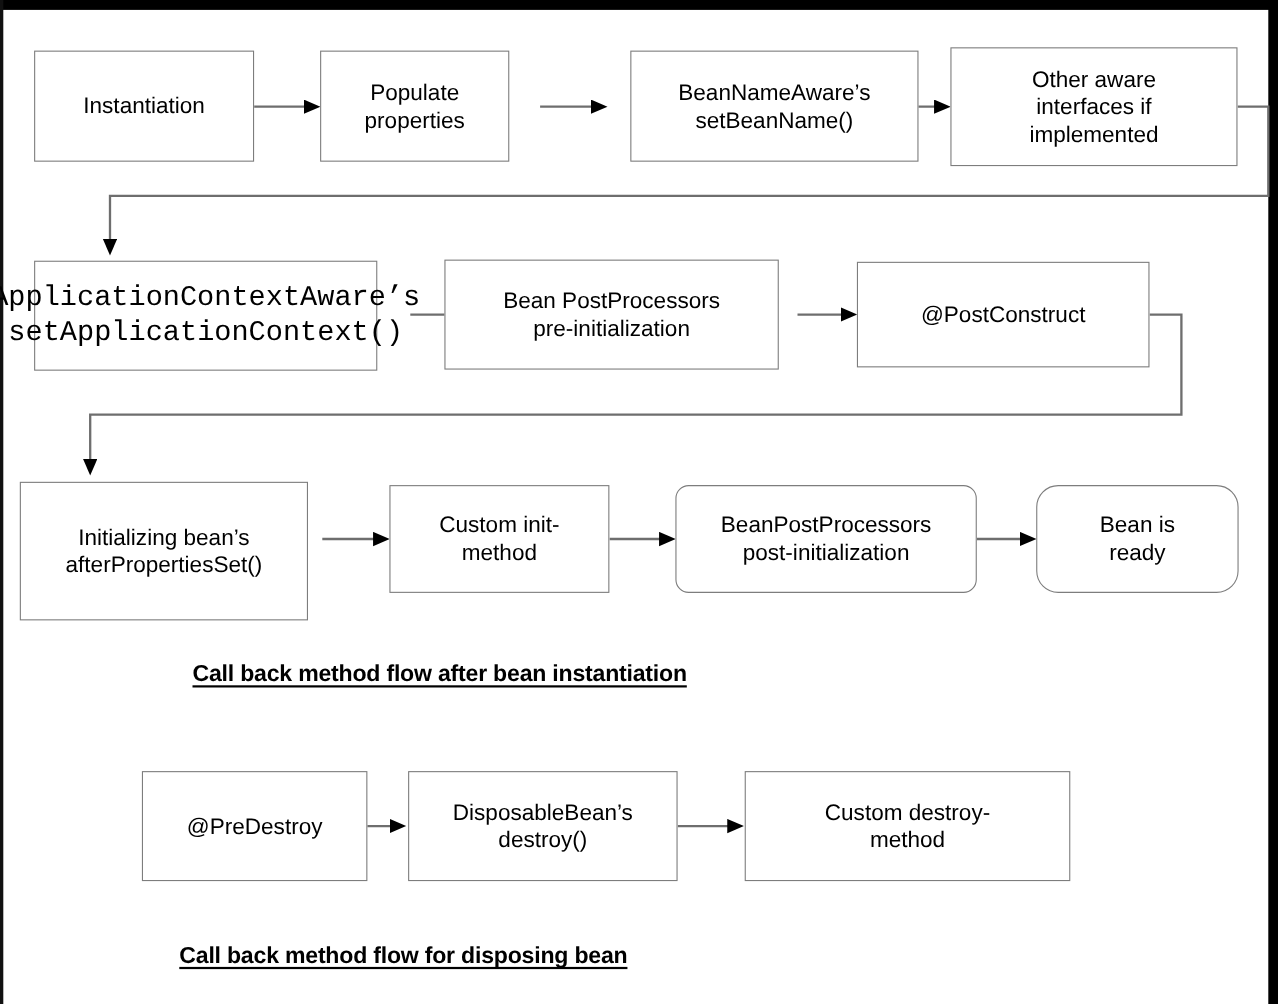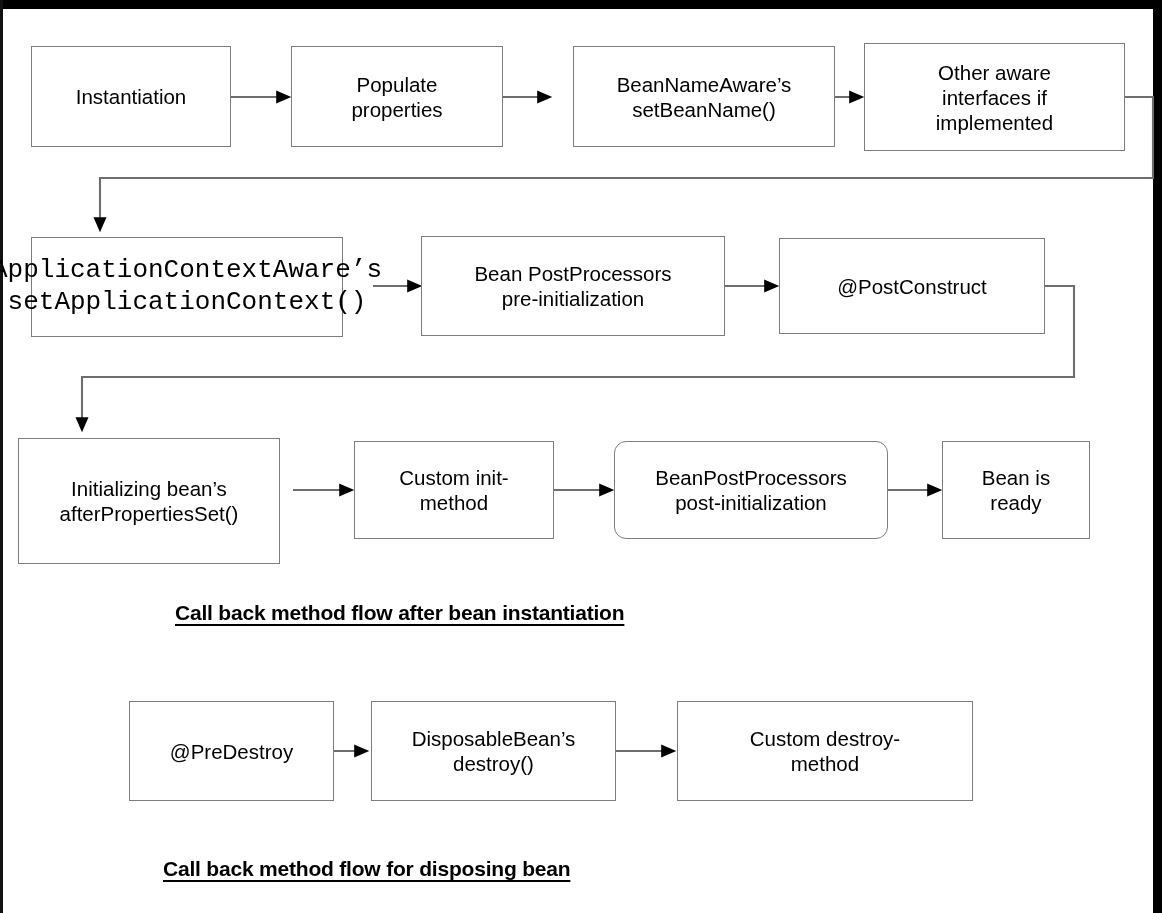--- a/index.html
+++ b/index.html
@@ -106,48 +106,48 @@
       <line x1="554" y1="490" x2="600" y2="490" marker-end="url(#ah)"></line>
       <line x1="888" y1="490" x2="928" y2="490" marker-end="url(#ah)"></line>
 
       <line x1="310" y1="751" x2="355" y2="751" marker-end="url(#ahd)"></line>
       <line x1="616" y1="751" x2="662" y2="751" marker-end="url(#ahd)"></line>
     </g>
   </svg>
 
   <div class="node" style="left:31px; top:46px; width:200px; height:101px;">Instantiation</div>
 
-  <div class="node" style="left:291px; top:46px; width:212px; height:101px;">Populate
+  <div class="node" style="left:291px; top:46px; width:172px; height:101px;">Populate
 properties</div>
 
   <div class="node" style="left:553px; top:46px; width:262px; height:101px;margin-left:20px;">BeanNameAware’s
 setBeanName()</div>
 
   <div class="node" style="left:864px; top:43px; width:261px; height:108px;">Other aware
 interfaces if
 implemented</div>
 
   <div class="node" style="left:31px; top:237px; width:312px; height:100px; font-size:26px;font-family:Liberation Mono, monospace;">ApplicationContextAware’s
 setApplicationContext()</div>
 
-  <div class="node" style="left:421px; top:236px; width:304px; height:100px;">Bean PostProcessors
+  <div class="node" style="left:404px; top:236px; width:304px; height:100px;">Bean PostProcessors
 pre-initialization</div>
 
   <div class="node" style="left:779px; top:238px; width:266px; height:96px;">@PostConstruct</div>
 
   <div class="node" style="left:18px; top:438px; width:262px; height:126px;">Initializing bean’s
 afterPropertiesSet()</div>
 
   <div class="node" style="left:354px; top:441px; width:200px; height:98px;">Custom init-
 method</div>
 
   <div class="node" style="left:614px; top:441px; width:274px; height:98px;border-radius:12px;">BeanPostProcessors
 post-initialization</div>
 
-  <div class="node" style="left:942px; top:441px; width:148px; height:98px;">Bean is
+  <div class="node" style="left:942px; top:441px; width:184px; height:98px;border-radius:20px;">Bean is
 ready</div>
 
   <div class="caption" style="left:175px; top:601px;">Call back method flow after bean instantiation</div>
 
   <div class="node" style="left:105px; top:701px; width:205px; height:100px;margin-left:24px;">@PreDestroy</div>
 
   <div class="node" style="left:371px; top:701px; width:245px; height:100px;">DisposableBean’s
 destroy()</div>
 
   <div class="node" style="left:677px; top:701px; width:296px; height:100px;">Custom destroy-

